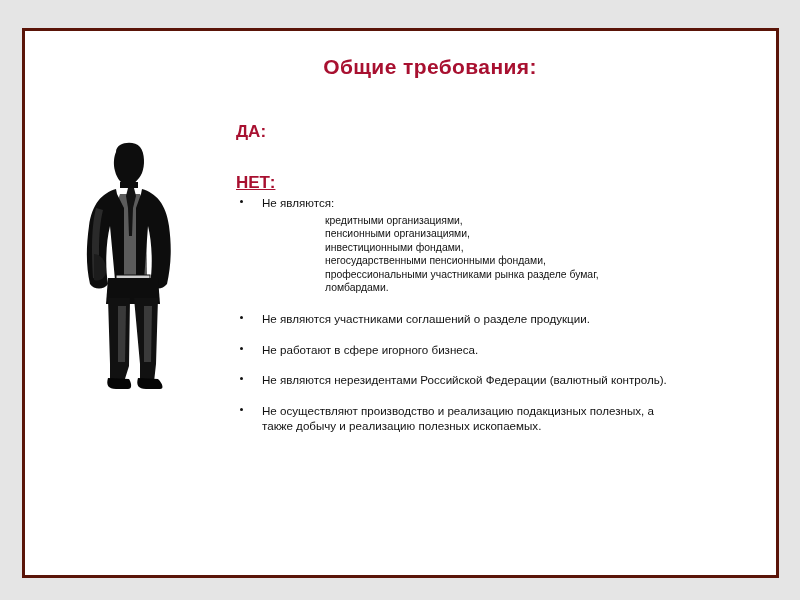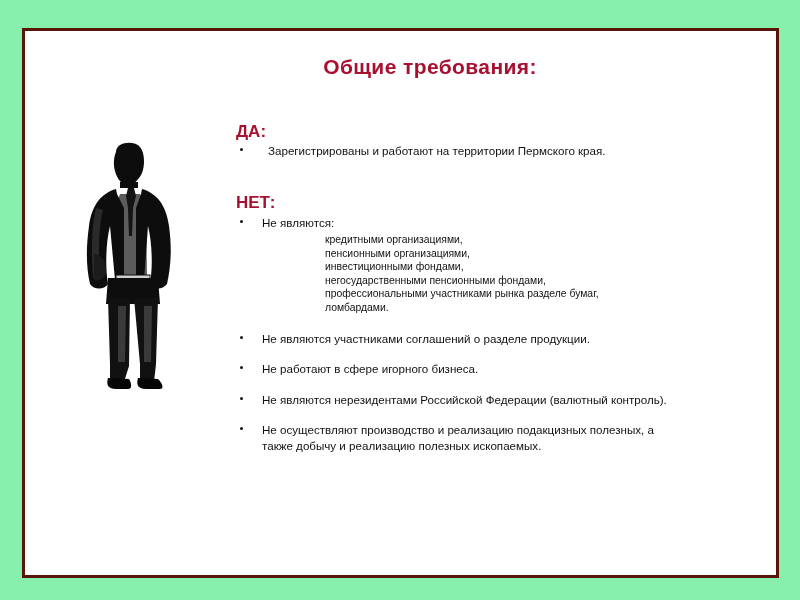--- a/index.html
+++ b/index.html
@@ -14,21 +14,21 @@
     font-family: "Liberation Sans", sans-serif;
     position: relative;
   }
 
   .slide {
     position: absolute;
     left: 0;
     top: 0;
     width: 800px;
     height: 600px;
-    background: #86efac;
+    background: #e5e5e5;
   }
 
   
   .frame {
     position: absolute;
     left: 22px;
     top: 28px;
     width: 757px;
     height: 550px;
     border: 3px solid #5A1408;
@@ -69,20 +69,21 @@
   }
 
   .section-label {
     font-size: 17px;
     font-weight: bold;
     color: #A81030;
     margin-left: 8px;
     line-height: 15px;
   }
   .section-label.underlined {
+    text-decoration: underline;
   }
 
   .bullet-list {
     list-style: none;
     margin: 0;
     padding: 0;
   }
   .bullet-row {
     position: relative;
     padding-left: 34px;
@@ -168,26 +169,20 @@
       <path d="M66 240 C64 247, 66 251, 74 251 L88 251 C92 251, 91 246, 86 241 Z" fill="#050505"></path>
 
       <path d="M22 116 C28 116, 34 122, 34 132 C34 140, 28 144, 22 142 Z" fill="#1C1C1C"></path>
     </svg>
   </div>
 
   <div class="content">
 
     <div class="section-label">ДА:</div>
 
-    <ul class="bullet-list da-block">
-      <li class="bullet-row">
-        <span class="dot"></span>
-        <span>Зарегистрированы  и работают на территории Пермского края.</span>
-      </li>
-    </ul>
 
     <div class="section-label underlined net-label">НЕТ:</div>
 
     <ul class="bullet-list net-block">
       <li class="bullet-row">
         <span class="dot"></span>
         <span>Не являются:</span>
       </li>
     </ul>
 

